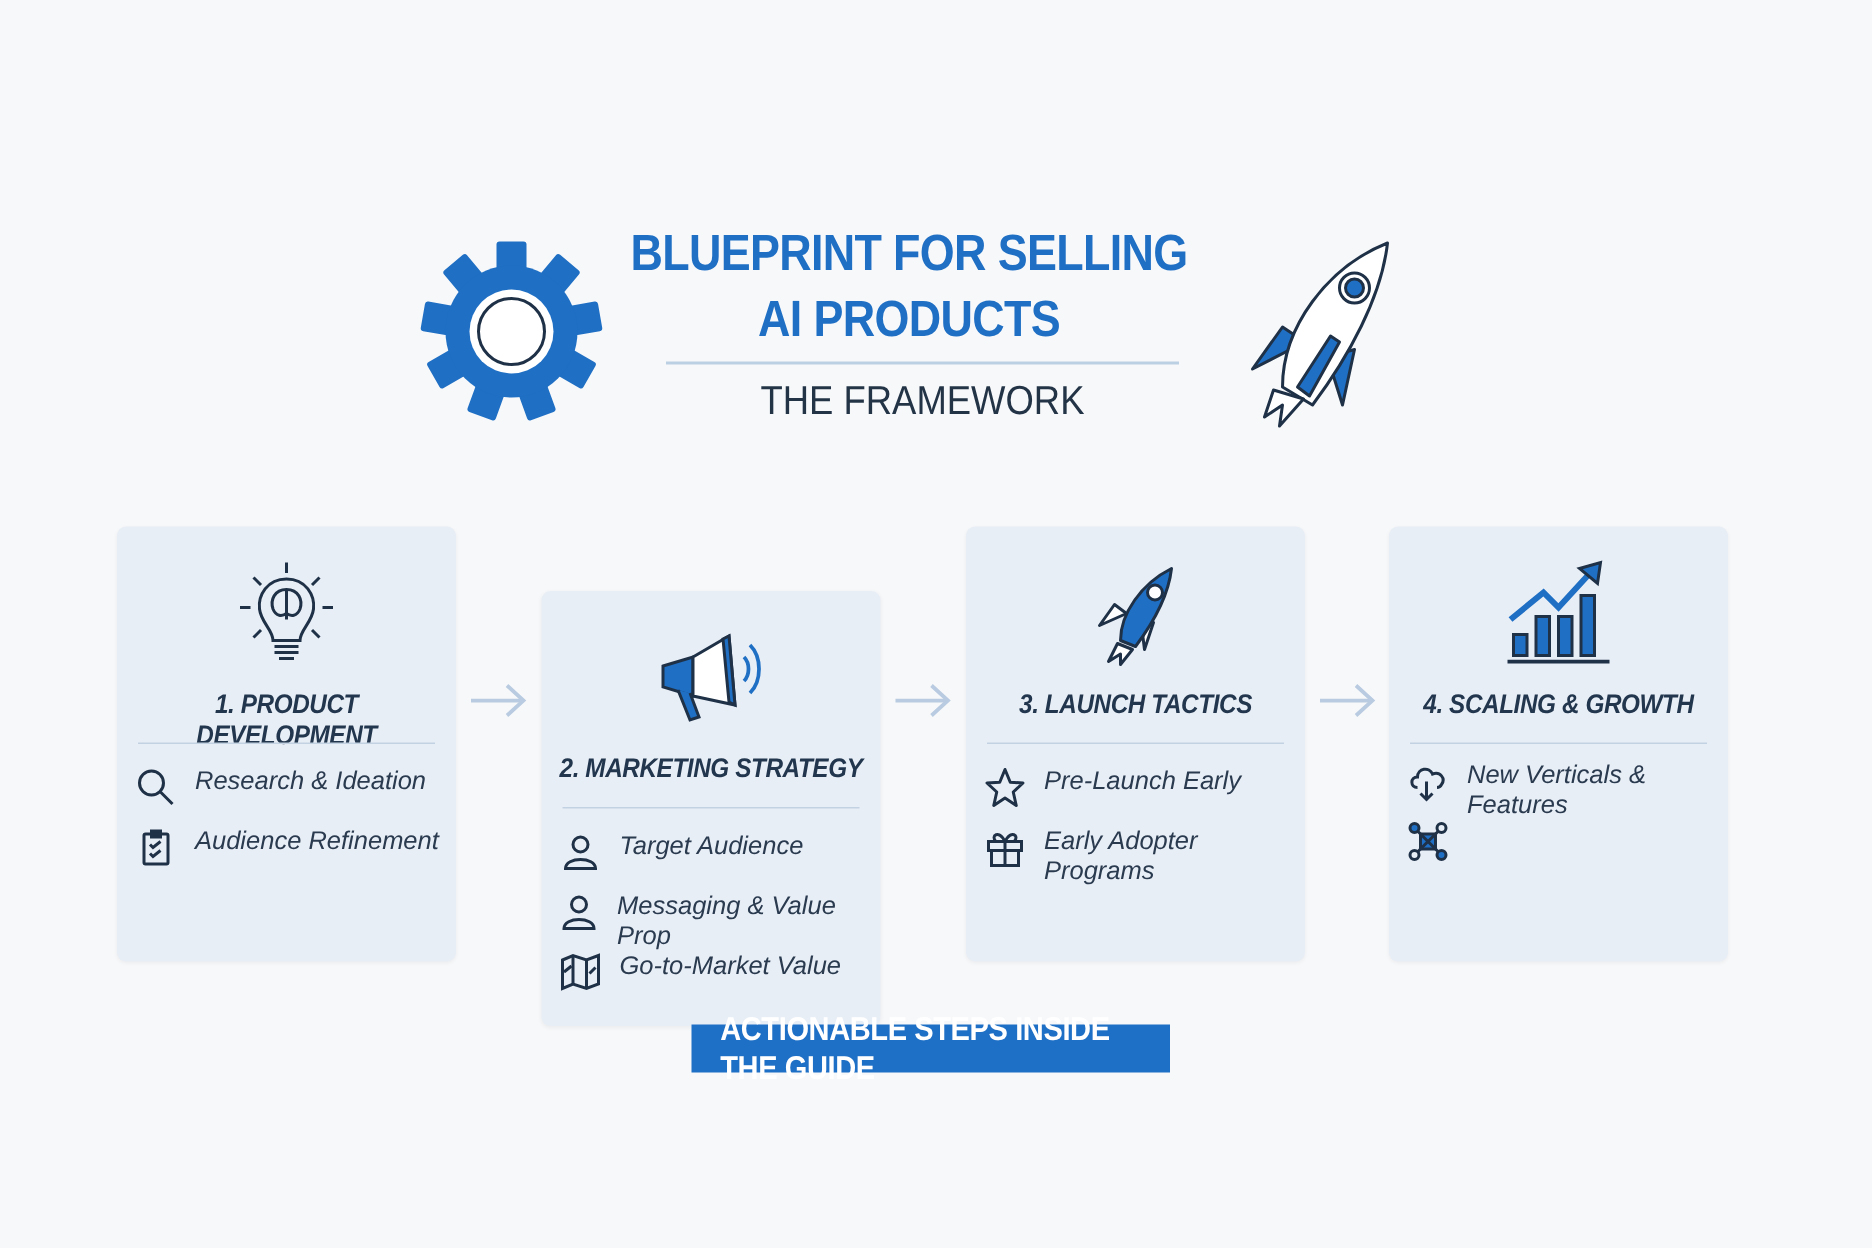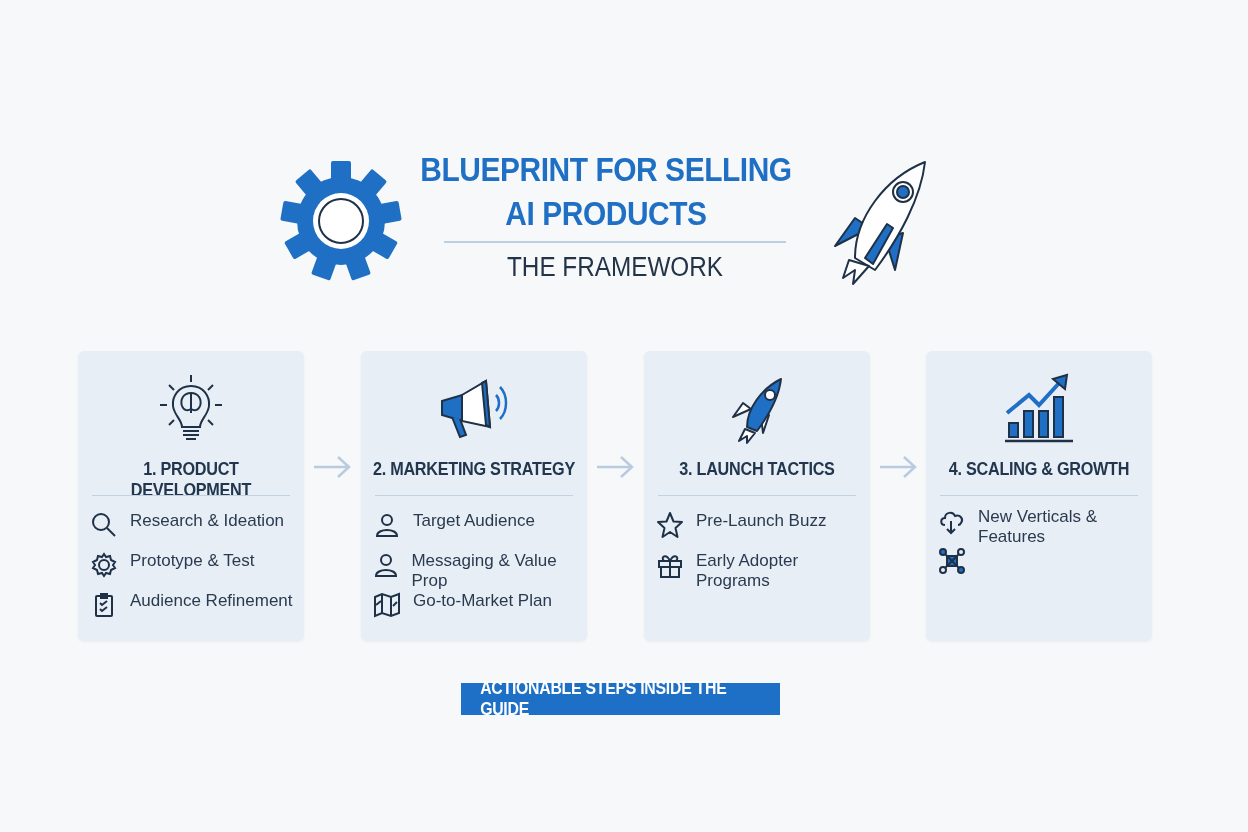--- a/index.html
+++ b/index.html
@@ -3,29 +3,29 @@
 <meta charset="utf-8">
 <style>
   html,body{margin:0;padding:0;}
   body{width:1248px;height:832px;background:#f7f8fa;position:relative;overflow:hidden;font-family:"Liberation Sans","DejaVu Sans",sans-serif;color:#1f3147;}
   .abs{position:absolute;}
   .title{left:0;width:1212px;text-align:center;color:#1f6fc4;font-weight:bold;font-size:34px;letter-spacing:-0.5px;transform:scaleX(0.88);}
   .t1{top:150px;}
   .t2{top:194px;}
   .rule{left:444px;top:241px;width:342px;height:2px;background:#bcd0e4;}
   .subtitle{left:0;width:1230px;text-align:center;top:252px;font-size:27px;color:#243447;transform:scaleX(0.9);}
-  .card{top:351px;width:226px;height:290px;background:#e8eef6;border-radius:6px;box-shadow:0 1px 3px rgba(0,0,0,0.05);}
+  .card{top:351px;width:226px;height:290px;background:#e8eef6;border-radius:6px;box-shadow:0 1px 3px rgba(0,0,0,0.05);font-style:italic;}
   .card .icon{position:absolute;left:0;width:100%;top:22px;height:72px;display:flex;justify-content:center;}
   .card .heading{position:absolute;left:0;width:100%;top:108px;text-align:center;font-weight:bold;font-size:18px;color:#22364d;letter-spacing:-0.3px;transform:scaleX(0.9);}
   .card .divider{position:absolute;left:14px;right:14px;top:144px;height:1px;background:#c3d2e2;}
   .card ul{list-style:none;margin:0;padding:0;position:absolute;left:12px;top:160px;}
   .card li{display:flex;align-items:flex-start;height:40px;font-size:17px;color:#2a3a4f;}
   .card li .li-icon{width:28px;height:28px;margin-right:12px;display:flex;align-items:center;justify-content:center;}
   .arrow{top:455px;width:40px;height:24px;}
-  .cta{left:461px;top:683px;width:319px;height:32px;background:#1e6fc6;color:#fff;font-weight:bold;font-size:18px;display:flex;align-items:center;justify-content:center;letter-spacing:-0.3px;}
+  .cta{left:461px;top:683px;width:319px;height:32px;background:#1e6fc6;color:#fff;font-weight:bold;font-size:22px;display:flex;align-items:center;justify-content:center;letter-spacing:-0.3px;}
   .cta span{display:inline-block;transform:scaleX(0.88);}
 </style>
 </head>
 <body>
 
 <div class="abs" style="left:280px;top:160px;width:122px;height:122px;">
   <svg width="122" height="122" viewBox="0 0 122 122">
     <g transform="translate(61,61)" fill="#1f6fc4">
       <g id="teeth">
         <rect x="-10" y="-60" width="20" height="22" rx="2"></rect>
@@ -90,48 +90,39 @@
         <svg width="26" height="26" viewBox="0 0 26 26" fill="none" stroke="#1f3147" stroke-width="2">
             <circle cx="10" cy="10" r="8"></circle>
             <line x1="16" y1="16" x2="24" y2="24"></line>
           </svg>
       </span>
       <span>Research &amp; Ideation</span>
     </li>
     <li>
       <span class="li-icon">
         <svg width="26" height="26" viewBox="0 0 26 26" fill="none" stroke="#1f3147" stroke-width="2">
-            <circle cx="13" cy="13" r="5"></circle>
-            <path d="M13 2 L15 5 L19 4 L20 8 L24 10 L22 13 L24 16 L20 18 L19 22 L15 21 L13 24 L11 21 L7 22 L6 18 L2 16 L4 13 L2 10 L6 8 L7 4 L11 5 Z"></path>
-          </svg>
-      </span>
-      <span>Prototype &amp; Test</span>
-    </li>
-    <li>
-      <span class="li-icon">
-        <svg width="26" height="26" viewBox="0 0 26 26" fill="none" stroke="#1f3147" stroke-width="2">
             <rect x="5" y="4" width="16" height="20" rx="1"></rect>
             <rect x="10" y="2" width="6" height="4" fill="#1f3147"></rect>
             <path d="M9 11 L11 13 L16 9"></path>
             <path d="M9 17 L11 19 L16 15"></path>
           </svg>
       </span>
       <span>Audience Refinement</span>
     </li>
   </ul>
 </div>
 
 <div class="abs arrow" style="left:312px;">
   <svg width="40" height="24" viewBox="0 0 40 24" fill="none" stroke="#b9cbe0" stroke-width="2.5">
       <line x1="2" y1="12" x2="36" y2="12"></line>
       <path d="M26 2 L37 12 L26 22"></path>
     </svg>
 </div>
 
-<div class="abs card" style="left:361px;">
+<div class="abs card" style="left:361px;margin-top:43px;">
   <div class="icon">
     <svg width="80" height="72" viewBox="0 0 80 72" fill="none" stroke="#1f3147" stroke-width="2">
       <path d="M8 28 L28 22 L28 48 L8 42 Z" fill="#1f6fc4"></path>
       <path d="M28 22 L52 8 L56 54 L28 48 Z" fill="#ffffff"></path>
       <path d="M48 10 L52 8 L56 54 L52 52 Z" fill="#1f6fc4"></path>
       <path d="M18 44 L26 64 L32 62 L26 46" fill="#1f6fc4"></path>
       <path d="M62 22 C66 26 66 34 62 38" stroke="#1f6fc4" stroke-width="2.5"></path>
       <path d="M66 14 C74 22 74 38 66 46" stroke="#1f6fc4" stroke-width="2.5"></path>
     </svg>
   </div>
@@ -159,21 +150,21 @@
     <li>
       <span class="li-icon">
         <svg width="28" height="26" viewBox="0 0 28 26" fill="none" stroke="#1f3147" stroke-width="2">
             <path d="M2 5 L9 2 L18 5 L26 2 L26 21 L18 24 L9 21 L2 24 Z"></path>
             <line x1="9" y1="2" x2="9" y2="21"></line>
             <line x1="18" y1="5" x2="18" y2="24"></line>
             <path d="M3 13 L8 9"></path>
             <path d="M20 14 L24 10"></path>
           </svg>
       </span>
-      <span>Go-to-Market Plan</span>
+      <span>Go-to-Market Value</span>
     </li>
   </ul>
 </div>
 
 <div class="abs arrow" style="left:595px;">
   <svg width="40" height="24" viewBox="0 0 40 24" fill="none" stroke="#b9cbe0" stroke-width="2.5">
       <line x1="2" y1="12" x2="36" y2="12"></line>
       <path d="M26 2 L37 12 L26 22"></path>
     </svg>
 </div>
@@ -190,21 +181,21 @@
   </div>
   <div class="heading">3. LAUNCH TACTICS</div>
   <div class="divider"></div>
   <ul>
     <li>
       <span class="li-icon">
         <svg width="28" height="28" viewBox="0 0 28 28" fill="none" stroke="#1f3147" stroke-width="2" stroke-linejoin="round">
             <path d="M14 2 L17.5 10.5 L26 11 L19.5 17 L21.5 26 L14 21 L6.5 26 L8.5 17 L2 11 L10.5 10.5 Z"></path>
           </svg>
       </span>
-      <span>Pre-Launch Buzz</span>
+      <span>Pre-Launch Early</span>
     </li>
     <li>
       <span class="li-icon">
         <svg width="28" height="28" viewBox="0 0 28 28" fill="none" stroke="#1f3147" stroke-width="2">
             <rect x="3" y="10" width="22" height="6"></rect>
             <rect x="5" y="16" width="18" height="10"></rect>
             <line x1="14" y1="10" x2="14" y2="26"></line>
             <path d="M14 10 C10 2 4 6 8 10"></path>
             <path d="M14 10 C18 2 24 6 20 10"></path>
           </svg>

